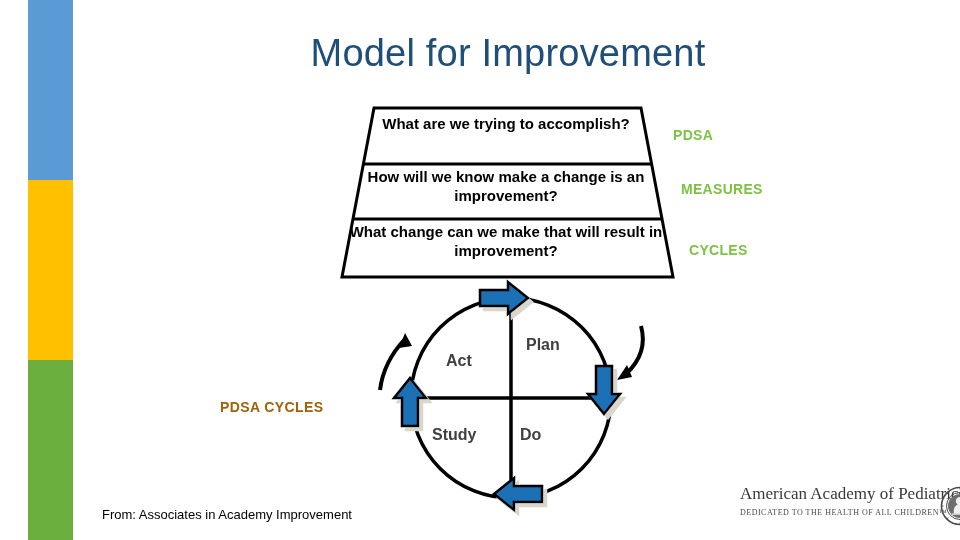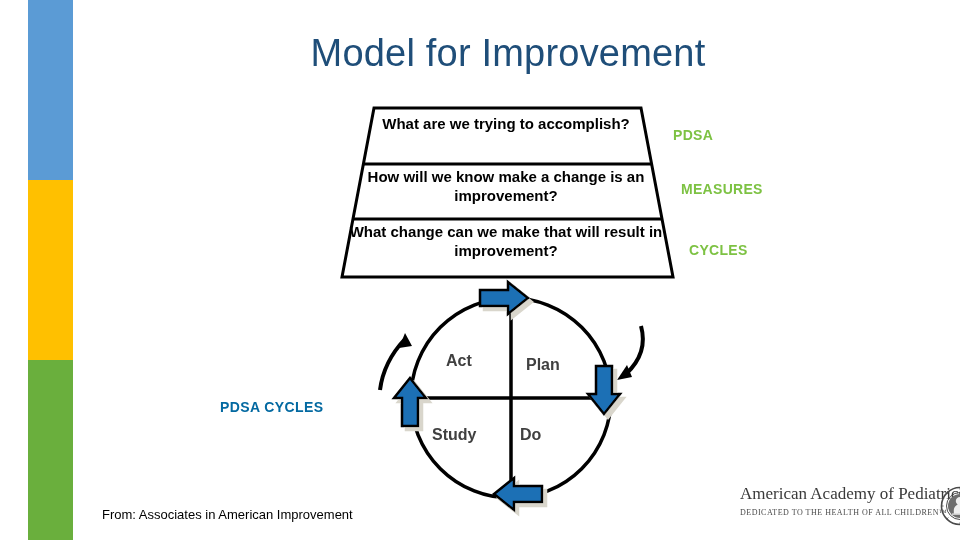--- a/index.html
+++ b/index.html
@@ -117,21 +117,21 @@
   .cycle-wrap svg { display: block; }
 
   .quad-text {
     position: absolute;
     color: #404040;
     font-weight: bold;
     font-size: 16px;
     white-space: nowrap;
   }
   .qd-act   { left: 418px; top: 352px; }
-  .qd-plan  { left: 498px; top: 356px; }
+  .qd-plan  { left: 498px; top: 336px; }
   .qd-study { left: 404px; top: 426px; text-align: right; }
   .qd-do    { left: 492px; top: 426px; }
 
   
   .attribution {
     position: absolute;
     left: 74px;
     top: 507px;
     color: #000000;
     font-size: 13px;
@@ -202,21 +202,21 @@
   </div>
 
   <div class="q-text q1">What are we trying to accomplish?</div>
   <div class="q-text q2">How will we know make a change is an improvement?</div>
   <div class="q-text q3">What change can we make that will result in improvement?</div>
 
   <div class="side-label lbl-aims" style="color: rgb(125, 194, 67);">PDSA</div>
   <div class="side-label lbl-measures" style="color: rgb(125, 194, 67); padding-left: 12px;">MEASURES</div>
   <div class="side-label lbl-ideas" style="color: rgb(125, 194, 67);">CYCLES</div>
 
-  <div class="pdsa-label" style="color: #0369a1;">PDSA CYCLES</div>
+  <div class="pdsa-label" style="color: #a16207;">PDSA CYCLES</div>
 
   <div class="cycle-wrap">
     <svg width="330" height="250" viewBox="0 0 330 250" xmlns="http://www.w3.org/2000/svg">
       <defs>
 
         <filter id="arrowShadow" x="-40%" y="-40%" width="200%" height="200%">
           <feOffset in="SourceAlpha" dx="4" dy="4" result="off"></feOffset>
           <feFlood flood-color="#d9d6cc" result="col"></feFlood>
           <feComposite in="col" in2="off" operator="in" result="shd"></feComposite>
           <feMerge>
@@ -257,21 +257,21 @@
         <polygon points="44,148 60,148 60,120 68,120 52,100 36,120 44,120" fill="#1F6FB5" stroke="#000000" stroke-width="2.5" stroke-linejoin="miter"></polygon>
       </g>
     </svg>
   </div>
 
   <div class="quad-text qd-act">Act</div>
   <div class="quad-text qd-plan">Plan</div>
   <div class="quad-text qd-study">Study</div>
   <div class="quad-text qd-do">Do</div>
 
-  <div class="attribution">From:  Associates in American Improvement</div>
+  <div class="attribution">From:  Associates in Academy Improvement</div>
 
   <div class="aap-logo">
     <div class="aap-name">American Academy of Pediatrics</div>
     <div class="aap-tag">DEDICATED TO THE HEALTH OF ALL CHILDREN™</div>
     <svg class="aap-seal" viewBox="0 0 40 40" xmlns="http://www.w3.org/2000/svg">
       <circle cx="20" cy="20" r="18.5" fill="none" stroke="#4a4a4a" stroke-width="1.6"></circle>
       <circle cx="20" cy="20" r="13.5" fill="none" stroke="#4a4a4a" stroke-width="1"></circle>
       <circle cx="20" cy="20" r="12" fill="#6e6e6e"></circle>
 
       <path d="M20 11 c-2.4 0 -4.2 1.8 -4.2 4 0 1.5 .8 2.7 1.9 3.4 -2.3 1 -3.9 3.2 -3.9 5.9 l0 3.4 12.4 0 0 -3.4 c0 -2.7 -1.6 -4.9 -3.9 -5.9 1.1 -.7 1.9 -1.9 1.9 -3.4 0 -2.2 -1.8 -4 -4.2 -4 z" fill="#efefef"></path>

